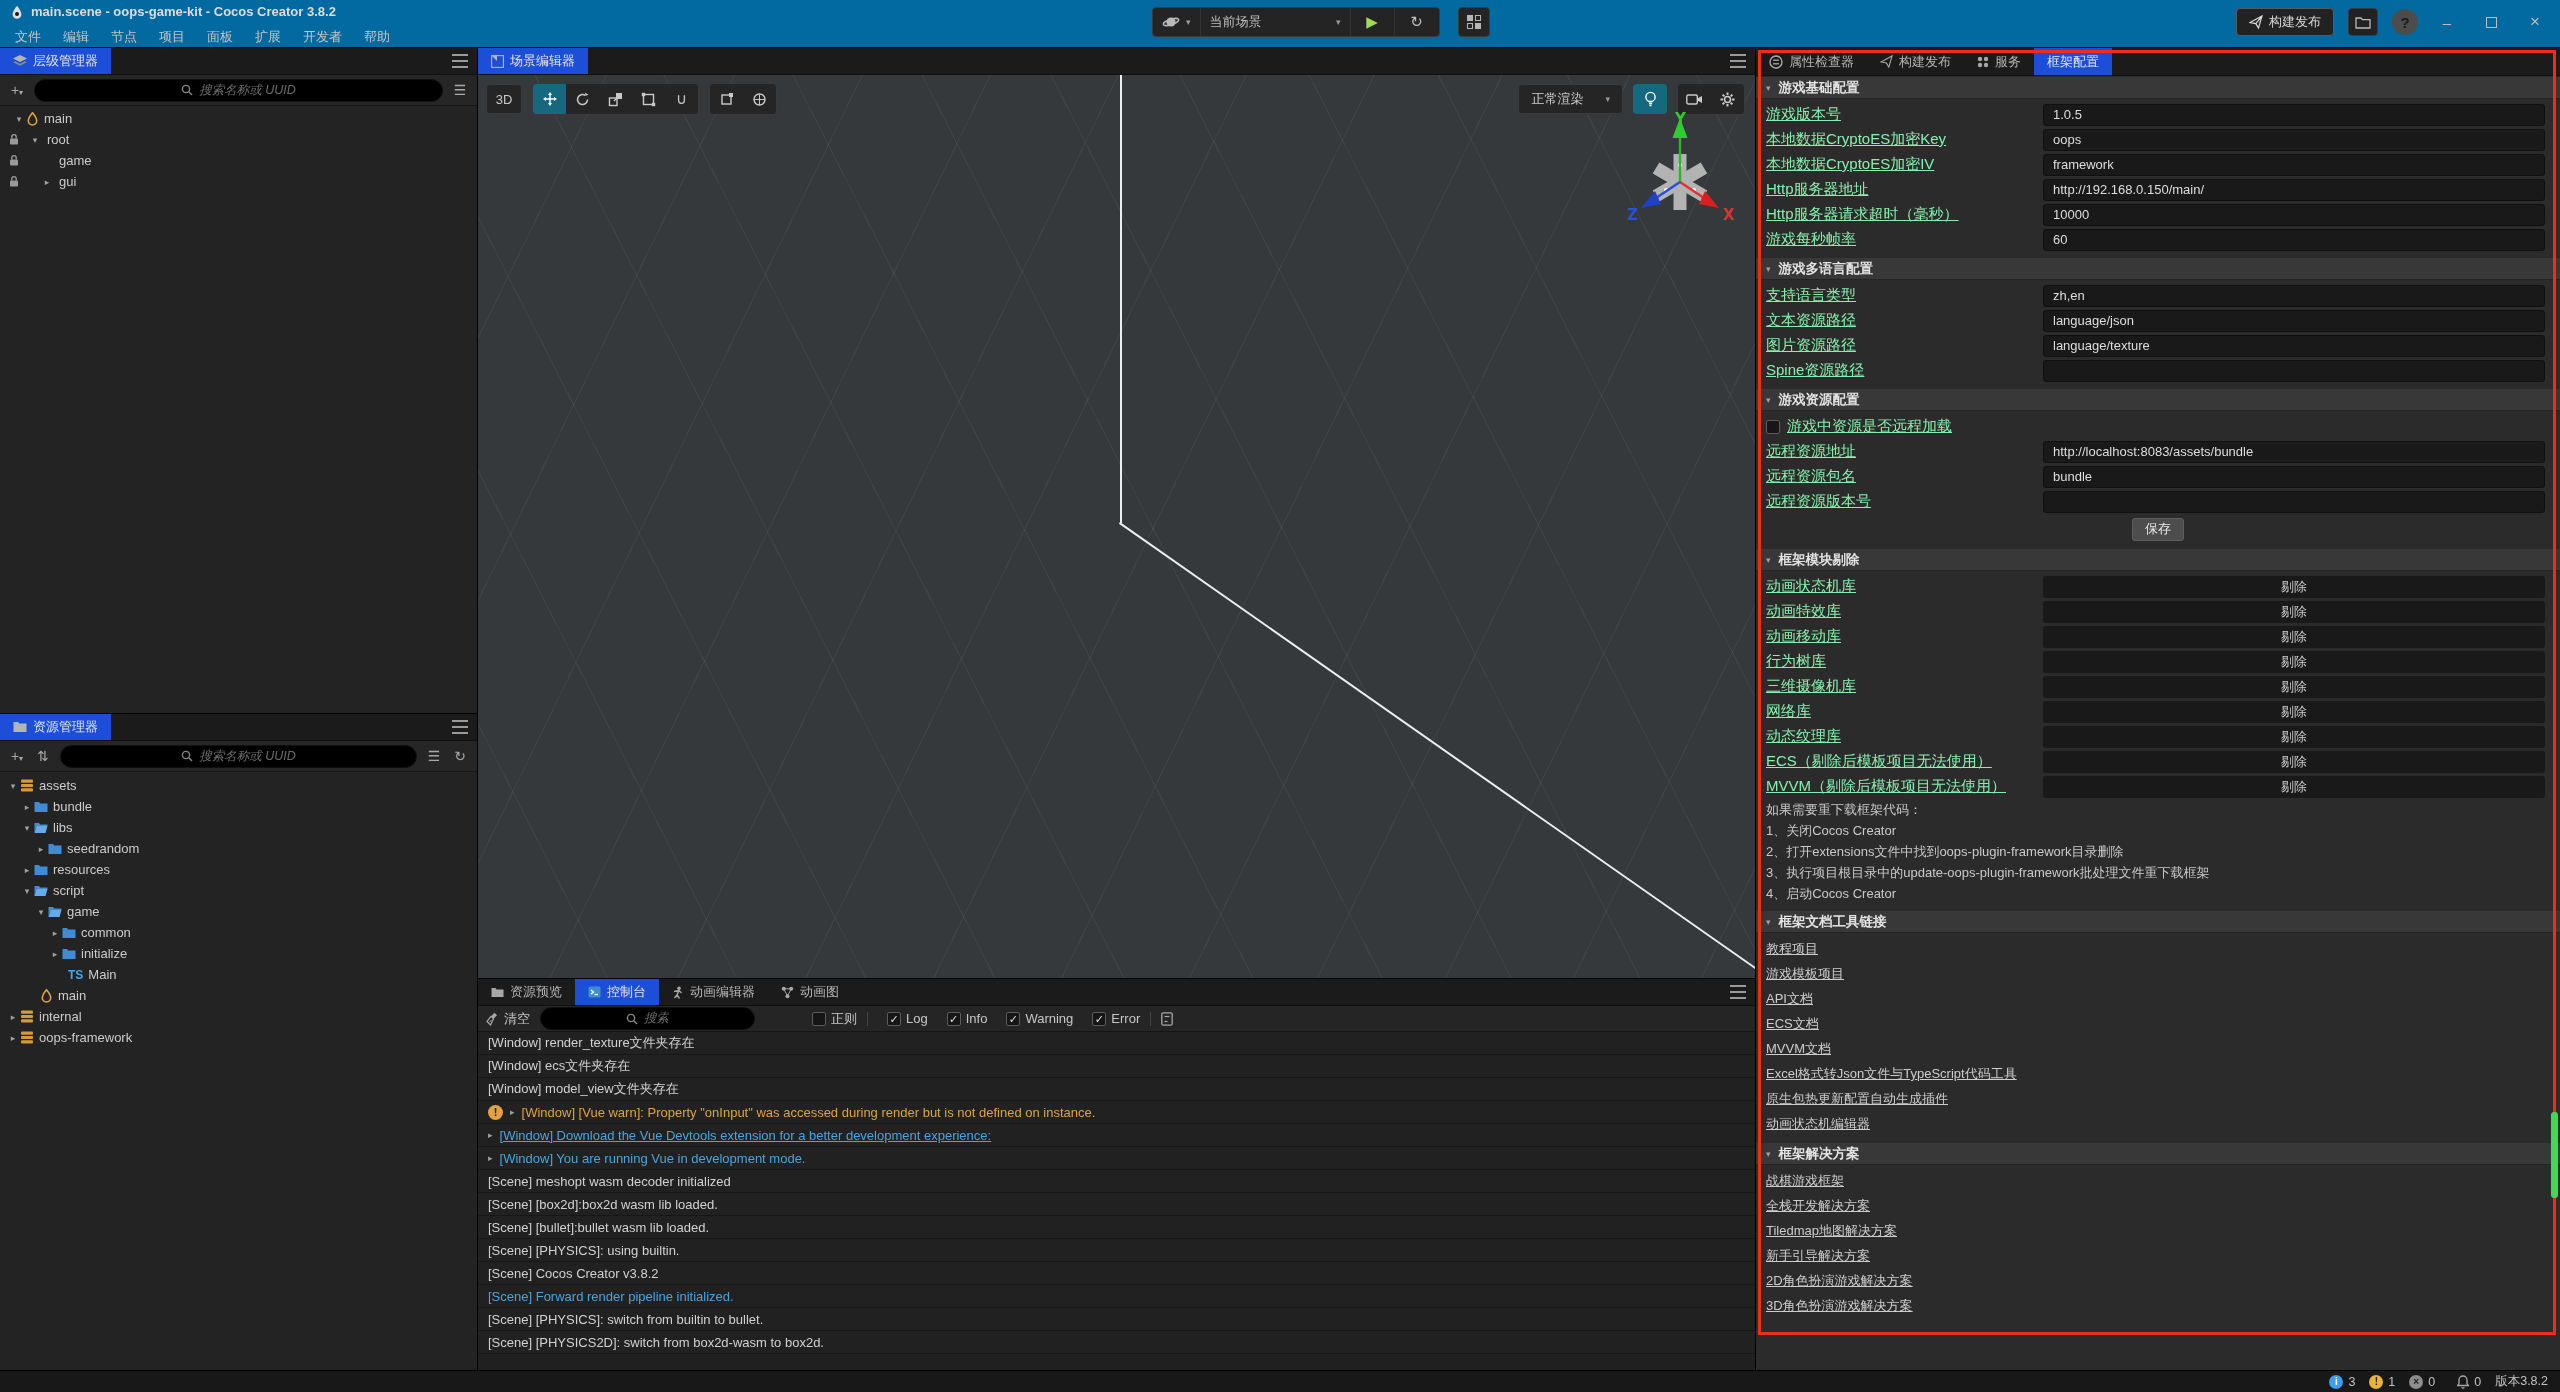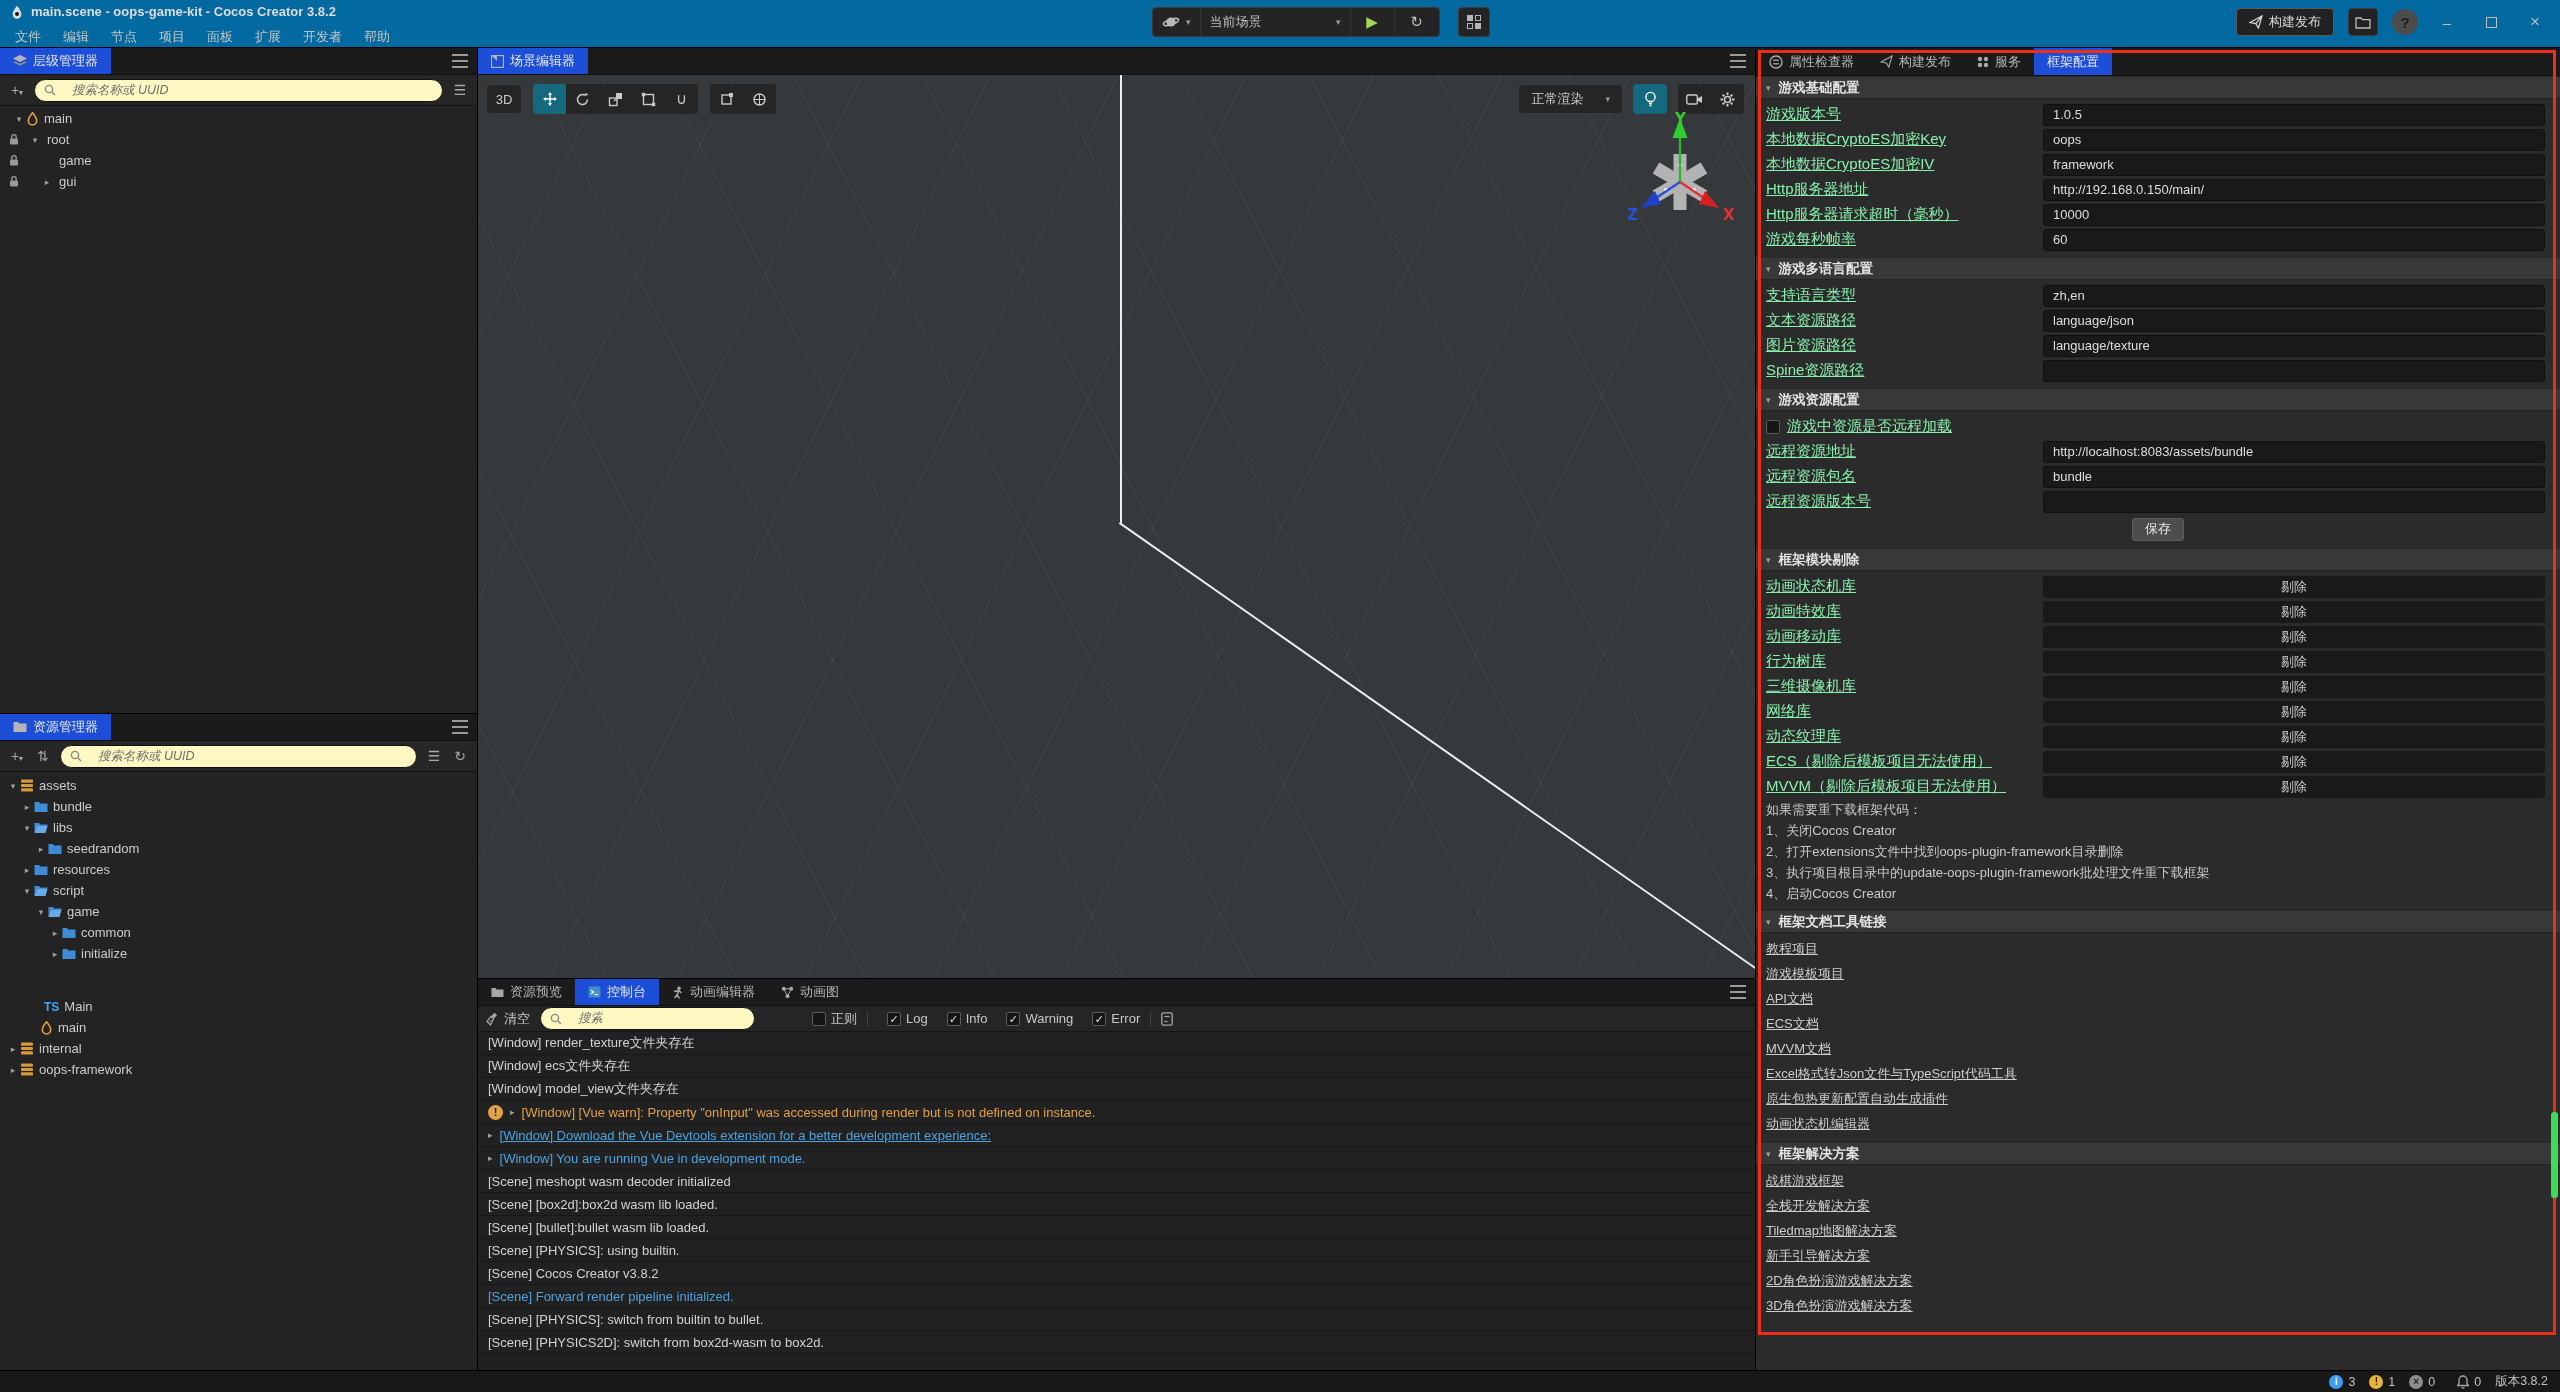--- a/index.html
+++ b/index.html
@@ -30,21 +30,21 @@
   .maxbox { width:11px; height:11px; border:1.5px solid #bdbdbd; }
 
   
   .ptabs { position:absolute; left:0; top:0; right:0; height:27px; background:#1b1b1b; border-bottom:1px solid #101010; display:flex; }
   .ptab { display:flex; align-items:center; gap:6px; padding:0 13px; font-size:13px; color:#b5b5b5; }
   .ptab.active { background:#1d4ed8; color:#e6e6e6; }
   .hamb { position:absolute; right:9px; top:6px; width:16px; height:14px; display:flex; flex-direction:column; justify-content:space-between; }
   .hamb i { height:2px; background:#9a9a9a; }
   .ptoolbar { position:absolute; left:0; right:0; height:31px; display:flex; align-items:center; background:#262626; border-bottom:1px solid #151515; padding:0 8px; gap:8px; }
   .sq-ic { color:#a8a8a8; font-size:14px; width:18px; text-align:center; }
-  .searchbox { flex:1; display:flex; align-items:center; gap:16px; height:23px; background:#fef9c3; border:1px solid #101010; border-radius:12px; padding:0 9px; }
+  .searchbox { flex:1; display:flex; align-items:center; gap:6px; height:23px; background:#000000; border:1px solid #101010; border-radius:12px; padding:0 9px;justify-content:center; }
   .searchbox .ph { font-size:12.5px; font-style:italic; color:#6d6d6d; white-space:nowrap; overflow:hidden; }
   .trow { display:flex; align-items:center; height:21px; font-size:13px; color:#cccccc; white-space:nowrap; }
   .trow .chev { width:14px; font-size:9px; color:#9f9f9f; text-align:center; flex:none; }
   .trow .nlabel { margin-left:5px; }
   .ticn { flex:none; display:flex; }
   .ts-badge { color:#43a5f5; font-weight:bold; font-size:12px; letter-spacing:0; }
 
   
   #hierarchy { position:absolute; left:0; top:48px; width:478px; height:665px; background:#232323; border-right:1px solid #000; }
   #hierarchy .tree { position:absolute; top:60px; left:0; right:0; }
@@ -367,21 +367,21 @@
       </div>
       <div class="trow" style="padding-left:48px;">
         <span class="chev">▸</span>
         <span class="ticn">
             <svg width="14" height="12" viewBox="0 0 14 12">
               <path d="M0.5 1 h4.5 l1.2 1.5 h7.3 V11 H0.5 Z" fill="#3f8bd6"></path>
             </svg>
           </span>
         <span class="nlabel">initialize</span>
       </div>
-      <div class="trow" style="padding-left:44px;margin-top:32px;">
+      <div class="trow" style="padding-left:68px;">
         <span class="ts-badge">TS</span>
         <span class="nlabel">Main</span>
       </div>
       <div class="trow" style="padding-left:40px;">
         <span class="ticn">
             <svg width="13" height="14" viewBox="0 0 13 14">
               <path d="M6.5 0.7 C6.5 0.7 2.3 5.8 2.3 8.8 a4.2 4.2 0 0 0 8.4 0 C10.7 5.8 6.5 0.7 6.5 0.7 Z" fill="none" stroke="#e2a144" stroke-width="1.6"></path>
             </svg>
           </span>
         <span class="nlabel">main</span>

